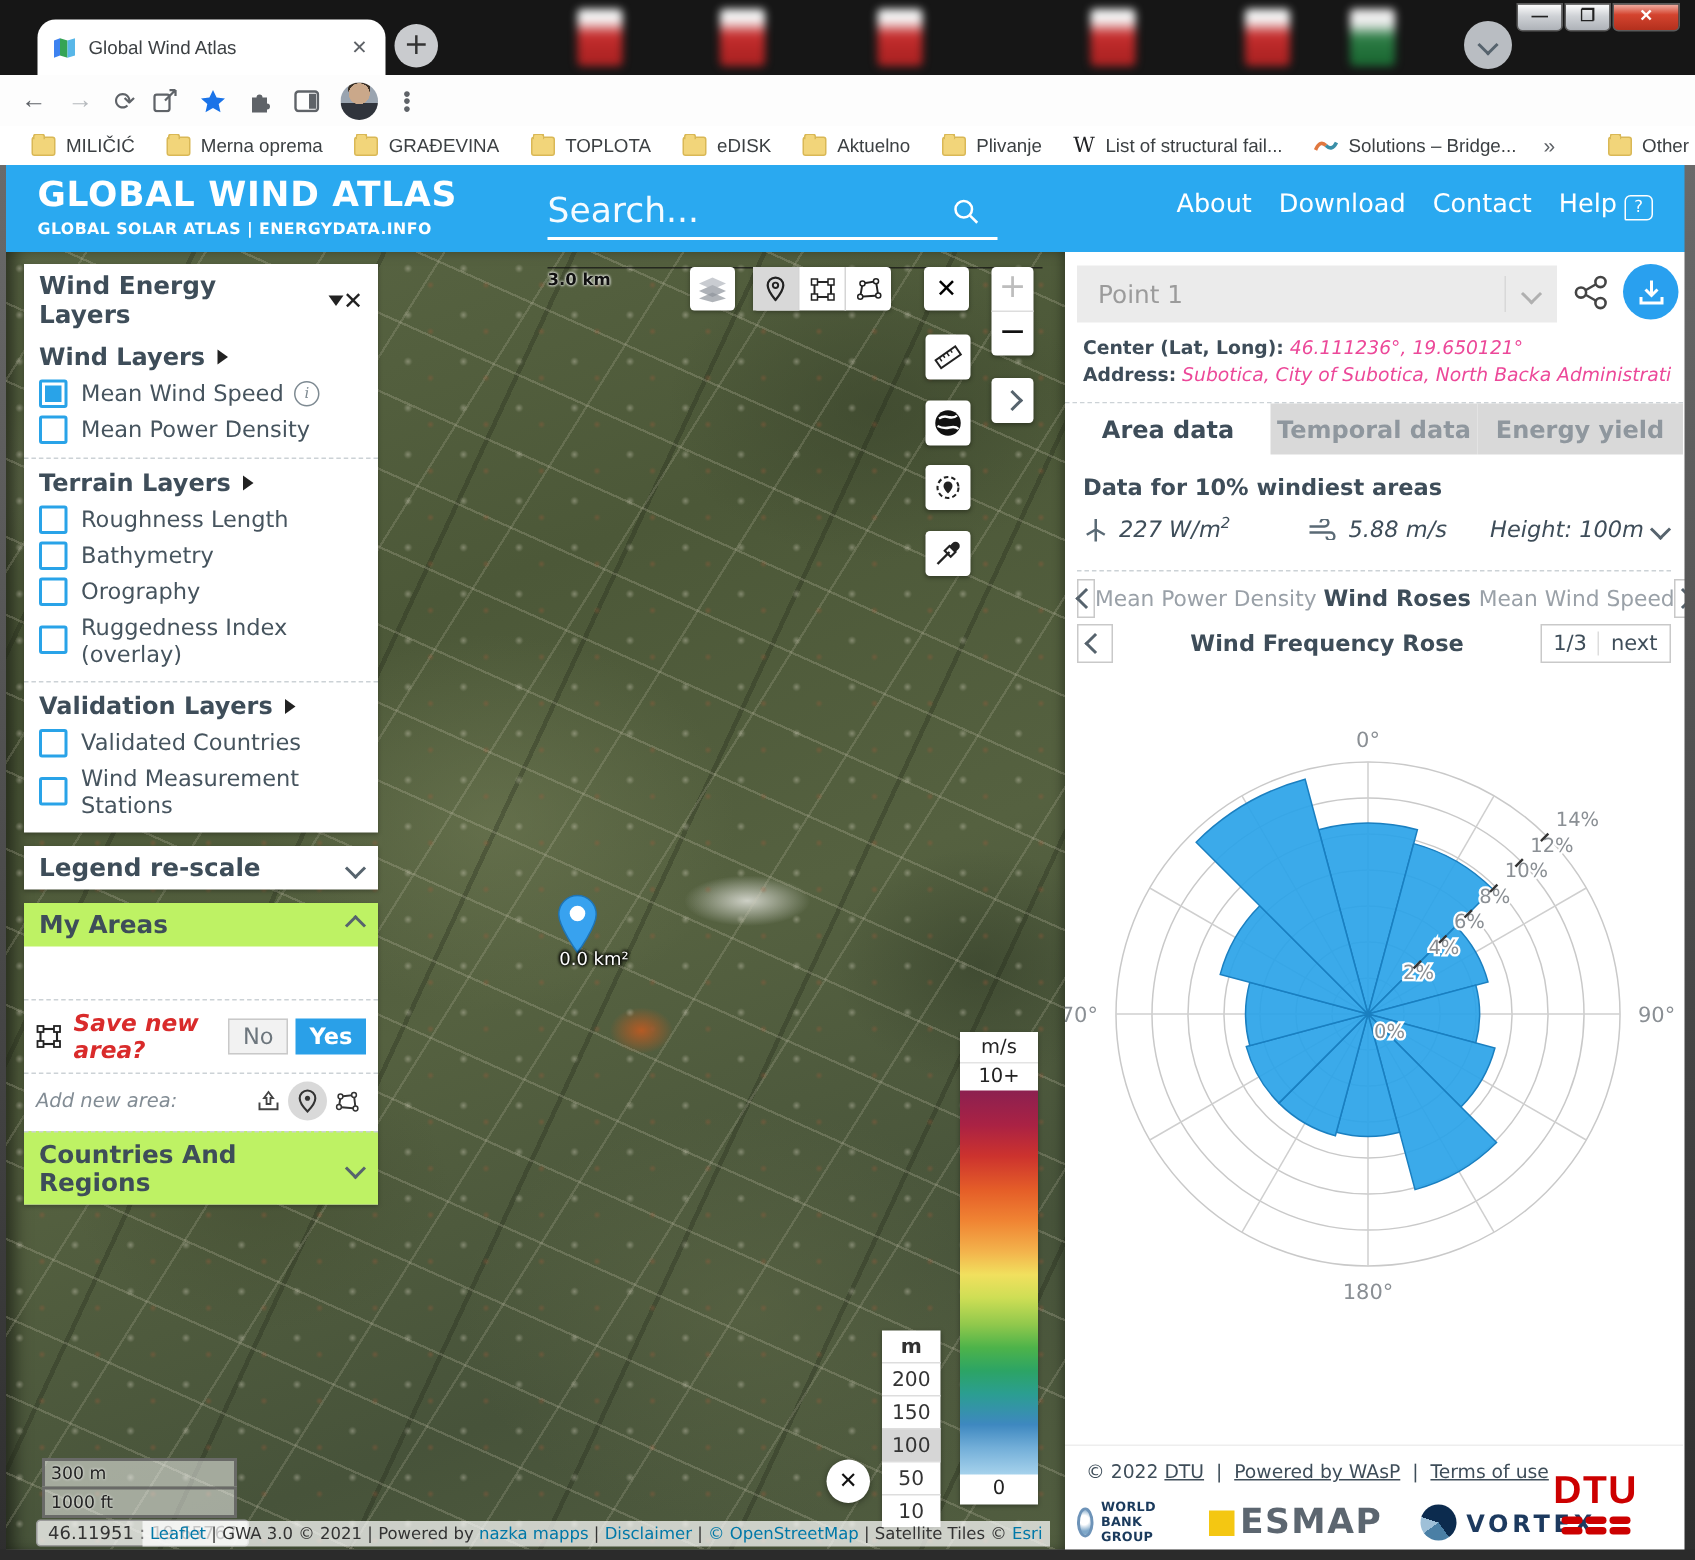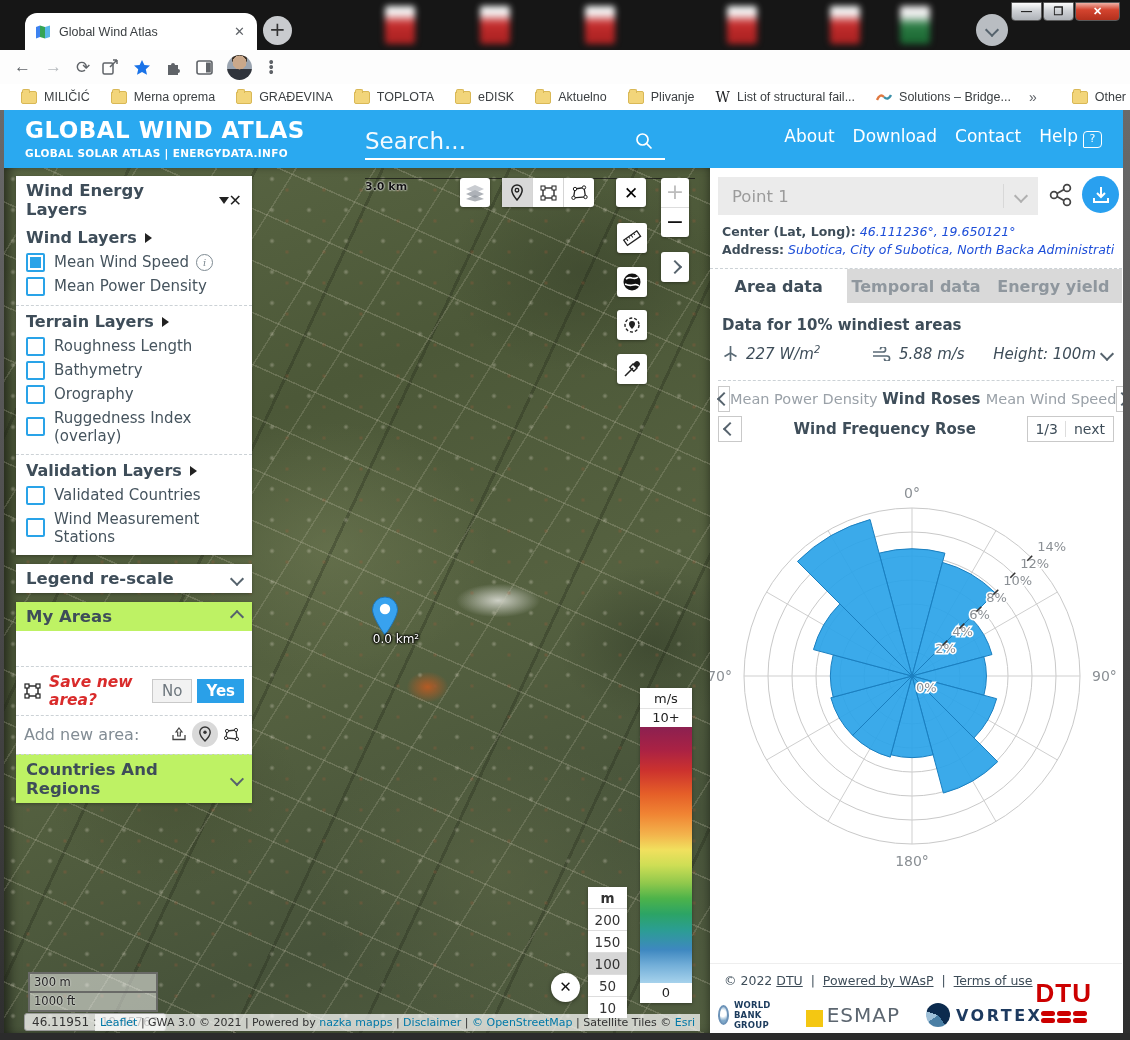--- a/index.html
+++ b/index.html
@@ -107,21 +107,21 @@
   .chev{display:inline-block;width:8px;height:8px;border-right:2px solid #56636d;border-bottom:2px solid #56636d;transform:rotate(45deg);}
   .chev.up{transform:rotate(-135deg);}
   .chev.left{transform:rotate(135deg);}
   .chev.right{transform:rotate(-45deg);}
   .myareas .hdr{background:#bef264;}
   .saverow{display:flex;align-items:center;padding:6px 8px;border-top:1px dashed #ccd2d6;margin-top:35px;}
   .savetxt{color:#d92b2b;font-style:italic;font-weight:bold;font-size:15.5px;margin-left:8px;flex:1;}
   .btn-no{background:#f2f2f2;border:1px solid #c9c9c9;color:#6d767d;font-size:15px;padding:2px 9px;margin-right:5px;}
   .btn-yes{background:#2aa0e8;color:#fff;font-weight:bold;font-size:15px;padding:3px 9px;}
   .addrow{display:flex;align-items:center;padding:5px 8px 7px;border-top:1px dashed #ccd2d6;color:#828c94;}
-  .addrow .at{font-size:16px;flex:1;}
+  .addrow .at{font-style:italic;font-size:13px;flex:1;}
   .circ-ic{width:26px;height:26px;border-radius:50%;display:flex;align-items:center;justify-content:center;}
   .circ-ic.sel{background:#d9d9d9;}
 
   
   .mbtn{position:absolute;background:#fff;box-shadow:0 1px 3px rgba(0,0,0,.35);display:flex;align-items:center;justify-content:center;border-radius:3px;}
   .mgroup{position:absolute;display:flex;background:#fff;box-shadow:0 1px 3px rgba(0,0,0,.35);border-radius:3px;}
   .mgroup .gbtn{width:30px;height:29px;display:flex;align-items:center;justify-content:center;border-left:1px solid #d5d5d5;}
   .mgroup .gbtn:first-child{border-left:none;}
   .mgroup .gbtn.sel{background:#d8d8d8;}
   .zoomstack{position:absolute;left:657px;top:10px;width:28px;background:#fff;box-shadow:0 1px 3px rgba(0,0,0,.35);border-radius:3px;}
@@ -164,21 +164,21 @@
   
   .panel{position:absolute;left:710px;top:0;width:412px;height:865px;background:#fff;color:#3e4d59;}
   .pointbox{position:absolute;left:8px;top:9px;width:320px;height:38px;background:#ebebeb;display:flex;align-items:center;}
   .pointbox .pn{flex:1;color:#9b9b9b;font-size:16.5px;padding-left:14px;}
   .pointbox .pdiv{width:1px;height:24px;background:#d8d8d8;}
   .pointbox .pch{width:34px;display:flex;justify-content:center;}
   .pshare{position:absolute;left:338px;top:14px;}
   .pdl{position:absolute;left:372px;top:8px;width:37px;height:37px;border-radius:50%;background:#29a0ef;display:flex;align-items:center;justify-content:center;}
   .meta{position:absolute;left:12px;font-size:12.5px;white-space:nowrap;overflow:hidden;width:392px;}
   .meta b{font-weight:bold;}
-  .meta i{color:#1d4ed8;}
+  .meta i{color:#ec4899;}
   .ptabs{position:absolute;left:0;top:100px;width:412px;height:34px;display:flex;border-top:1px dashed #ccd2d6;}
   .ptab{flex:1;display:flex;align-items:center;justify-content:center;font-size:16px;font-weight:bold;background:#d9d9d9;color:#8f979e;}
   .ptab.active{background:#fff;color:#3e4d59;}
   .windiest{position:absolute;left:12px;top:148px;font-size:15px;font-weight:bold;}
   .stats{position:absolute;left:12px;top:176px;width:390px;display:flex;font-size:15px;font-style:italic;}
   .stats .s1{display:flex;align-items:center;gap:7px;width:150px;}
   .stats .s2{display:flex;align-items:center;gap:7px;flex:1;}
   .stats .s3{display:flex;align-items:center;gap:6px;}
   sup{font-size:10px;}
   .psep{position:absolute;left:8px;width:396px;border-top:1px dashed #ccd2d6;}
@@ -192,21 +192,21 @@
   .pagebox .pg{padding:0 7px;border-right:1px solid #ddd;}
   .pagebox .nx{padding:0 8px;}
   .rose{position:absolute;left:0;top:292px;}
   .pfoot{position:absolute;left:0;top:795px;width:412px;border-top:1px solid #eee;}
   .pfline{margin:9px 0 0 14px;font-size:12.5px;color:#3e4d59;}
   .pfline a{color:#3e4d59;text-decoration:underline;}
   .logos{position:absolute;left:8px;top:36px;width:320px;display:flex;align-items:center;gap:26px;}
   .wbg{display:flex;align-items:center;gap:5px;font-size:8.5px;font-weight:bold;color:#1a3a5c;letter-spacing:.2px;}
   .wbglobe{width:20px;height:20px;border-radius:50%;border:2px solid #6d93b8;box-sizing:border-box;
     background:radial-gradient(circle at 40% 40%,#fff 30%,#7fa8c9 70%);}
-  .esmap{display:flex;align-items:flex-end;gap:4px;font-size:20px;font-weight:normal;color:#5c6670;letter-spacing:1px;}
+  .esmap{display:flex;align-items:center;gap:4px;font-size:23px;font-weight:bold;color:#5c6670;letter-spacing:1px;}
   .esq{width:17px;height:17px;background:#f4c712;}
   .vortex{display:flex;align-items:center;gap:6px;font-size:16px;color:#1d3a5f;letter-spacing:2.5px;font-weight:bold;}
   .vc{width:24px;height:24px;border-radius:50%;background:conic-gradient(#0c2b4e 0 40%,#4a7fa5 40% 65%,#9fc0d8 65% 80%,#0c2b4e 80% 100%);}
   .dtulogo{position:absolute;right:30px;top:14px;text-align:center;color:#c00;}
   .dtulogo .t{font-size:26px;font-weight:bold;letter-spacing:1px;font-family:"Liberation Sans",sans-serif;}
   .dtubars{margin-top:2px;display:grid;grid-template-columns:repeat(3,14px);grid-gap:2px;justify-content:center;}
   .dtubars span{height:5px;background:#c00;border-radius:3px;}
 
   
   .wb-l{position:absolute;left:0;top:110px;width:4px;height:930px;background:linear-gradient(#6a6a6a,#2e2e2e);}

